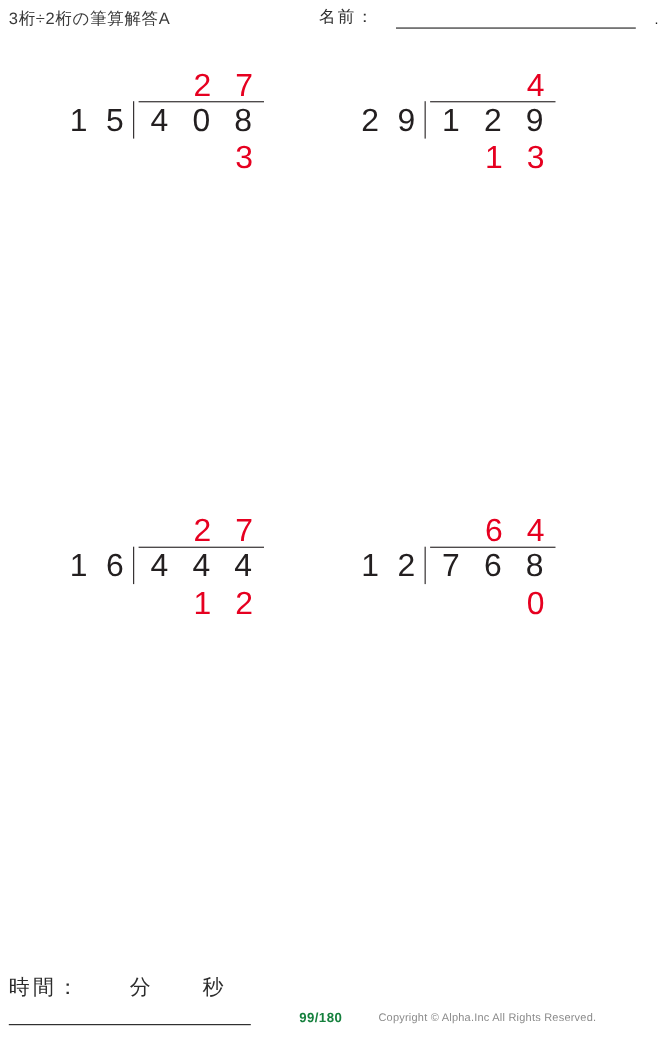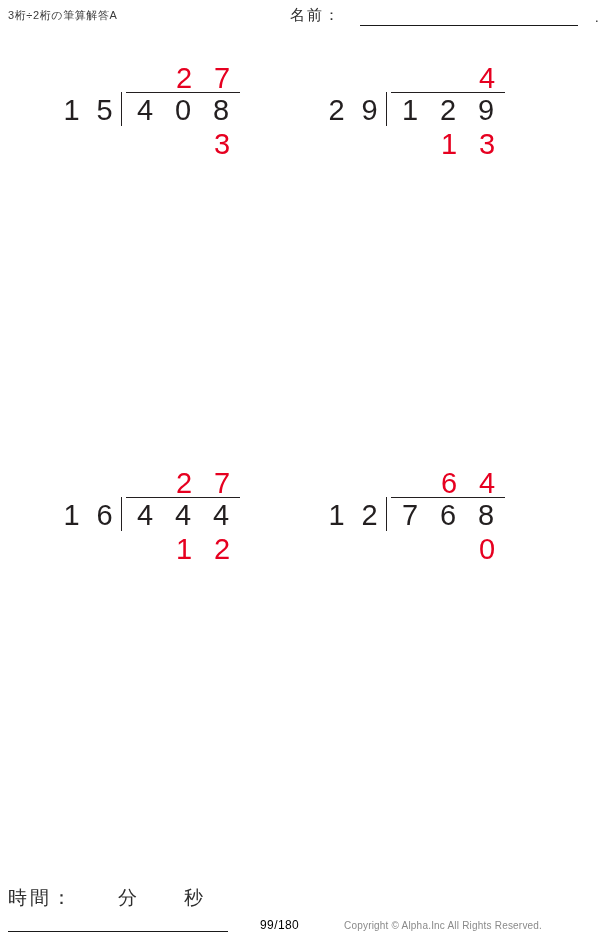--- a/index.html
+++ b/index.html
@@ -14,21 +14,21 @@
     font-family: "Liberation Sans", "DejaVu Sans", sans-serif;
     color: #231f20;
     overflow: hidden;
   }
 
   
   #worksheet-title {
     position: absolute;
     left: 8px;
     top: 8px;
-    font-size: 11px;
+    font-size: 15px;
     letter-spacing: 0.6px;
     color: #3a3a3a;
     white-space: nowrap;
   }
   #name-field {
     position: absolute;
     left: 290px;
     top: 6px;
     display: flex;
     align-items: flex-end;
@@ -154,25 +154,26 @@
     width: 220px;
     border-bottom: 1.4px solid #1a1a1a;
     font-size: 19px;
     letter-spacing: 3px;
     color: #2d2d2d;
     white-space: nowrap;
     padding-bottom: 20px;
   }
   #page-number {
     position: absolute;
-    left: 260px;
+    left: 272px;
     bottom: 12px;
     font-size: 12px;
-    color: #000000;
+    color: #15803d;
     letter-spacing: 0.4px;
+    font-weight: bold;
   }
   #copyright {
     position: absolute;
     left: 344px;
     bottom: 13px;
     font-size: 10px;
     color: #8a8a8a;
     letter-spacing: 0.2px;
     white-space: nowrap;
     text-align: center;

